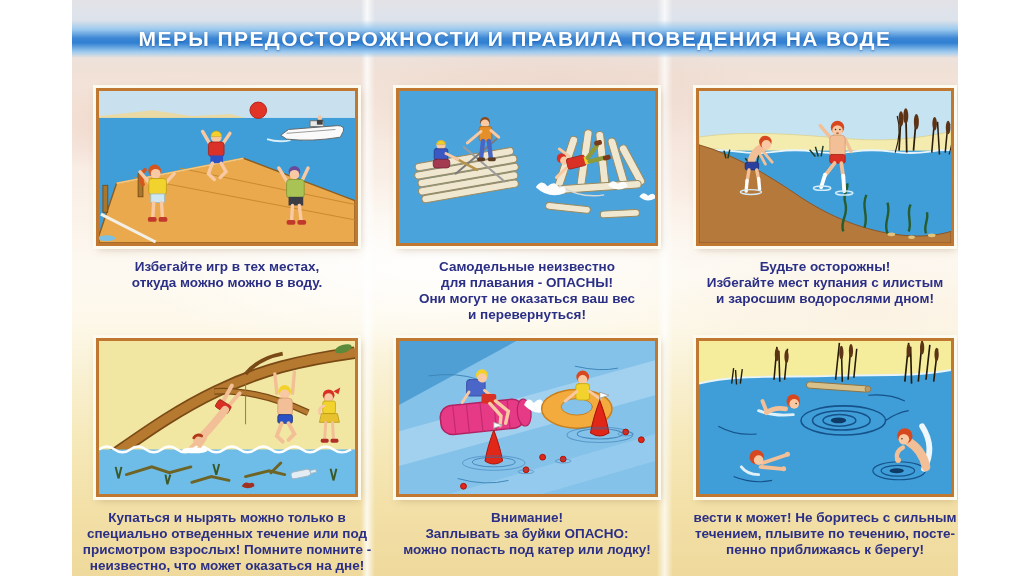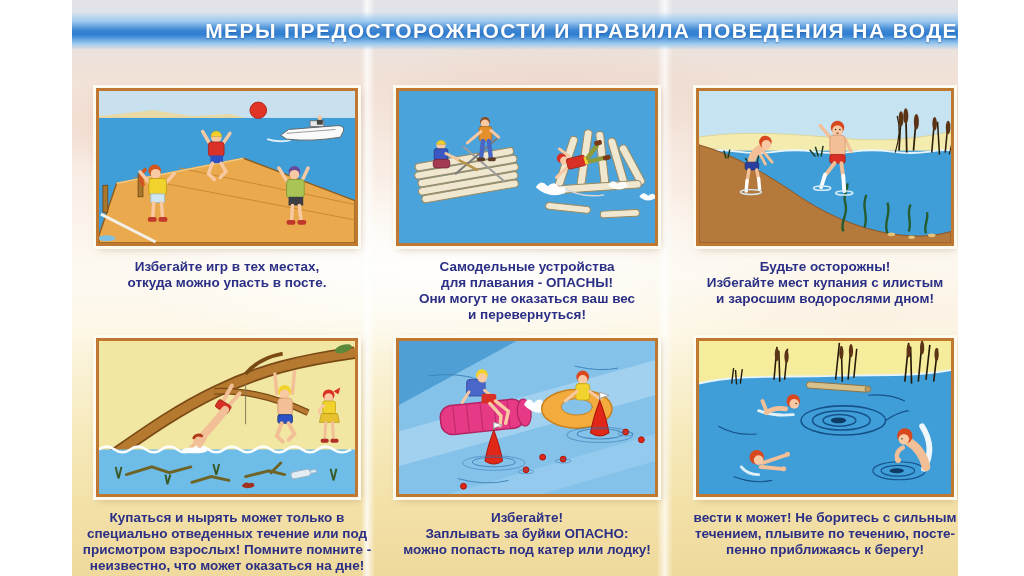--- a/index.html
+++ b/index.html
@@ -9,22 +9,22 @@
     background:
       linear-gradient(90deg, rgba(255,255,255,0) 0%, rgba(255,255,255,0) 32.6%, rgba(255,255,255,.8) 33.3%, rgba(255,255,255,0) 34.2%,
                       rgba(255,255,255,0) 66%, rgba(255,255,255,.75) 66.9%, rgba(255,255,255,0) 67.8%, rgba(255,255,255,0) 100%),
       radial-gradient(ellipse 260px 70px at 12% 22%, rgba(236,199,186,.65), rgba(236,199,186,0) 70%),
       radial-gradient(ellipse 320px 90px at 55% 18%, rgba(233,203,192,.55), rgba(233,203,192,0) 70%),
       radial-gradient(ellipse 300px 80px at 88% 30%, rgba(240,205,190,.6), rgba(240,205,190,0) 72%),
       radial-gradient(ellipse 420px 120px at 40% 46%, rgba(255,255,255,.9), rgba(255,255,255,0) 75%),
       radial-gradient(ellipse 300px 90px at 90% 55%, rgba(250,240,225,.8), rgba(250,240,225,0) 75%),
       linear-gradient(180deg,#e3e2e6 0%,#dde3ec 3%,#e9e2df 7%,#f1e1d6 13%,#f5e6dc 20%,#f8ece3 28%,
                       #fbf3ea 38%,#fdf9f1 47%,#fdf8e9 56%,#f9f0d1 66%,#f6e9ba 76%,#f3e1a9 87%,#efd99c 100%);}
-  .title-band{position:absolute;left:0;top:12px;width:100%;height:38px;
-      display:flex;align-items:center;justify-content:flex-end;
+  .title-band{position:absolute;left:0;top:20px;width:100%;height:38px;
+      display:flex;align-items:center;justify-content:center;
       background:linear-gradient(180deg, rgba(222,236,248,0) 0%, rgba(150,200,240,.9) 24%,
                  #3c86d4 48%, #2f7fd2 60%, rgba(150,200,240,.9) 84%, rgba(230,242,250,0) 100%);}
   .title-band span{color:#ffffff;font-weight:bold;font-size:21px;letter-spacing:1.4px;
       text-shadow:0 1px 2px rgba(25,75,145,.55);white-space:nowrap;}
   .grid{position:absolute;left:0;top:88px;width:886px;box-sizing:border-box;padding-left:24px;
       display:grid;grid-template-columns:262px 262px 258px;grid-template-rows:158px 92px 159px 79px;
       column-gap:38px;}
   .frame{box-sizing:border-box;height:100%;border:3px solid #c0772f;background:#3f9ed8;overflow:hidden;
       box-shadow:0 0 0 3px #fdfaf0, 2px 3px 8px rgba(140,100,60,.35);}
   .frame svg{display:block;width:100%;height:100%;}
@@ -227,24 +227,24 @@
           <path d="M13,45 L3,58 M20,45 L22,60" stroke="#f2bf96" stroke-width="4" fill="none"></path>
           <path d="M3,57 L-1,70 M22,58 L23,74" stroke="#ffffff" stroke-width="4" fill="none"></path>
           <ellipse cx="0" cy="71" rx="9" ry="2.2" fill="none" stroke="#d6ecf7" stroke-width="1.5"></ellipse>
           <ellipse cx="23" cy="76" rx="9" ry="2.2" fill="none" stroke="#d6ecf7" stroke-width="1.5"></ellipse>
         </g>
       </svg>
     </div>
 
     <figcaption class="cap">
       <div>Избегайте игр в тех местах,</div>
-      <div>откуда можно упасть в посте.</div>
-    </figcaption>
-    <figcaption class="cap">
-      <div>Самодельные устройства</div>
+      <div>откуда можно можно в воду.</div>
+    </figcaption>
+    <figcaption class="cap">
+      <div>Самодельные неизвестно</div>
       <div>для плавания - ОПАСНЫ!</div>
       <div>Они могут не оказаться ваш вес</div>
       <div>и перевернуться!</div>
     </figcaption>
     <figcaption class="cap">
       <div>Будьте осторожны!</div>
       <div>Избегайте мест купания с илистым</div>
       <div>и заросшим водорослями дном!</div>
     </figcaption>
 
@@ -457,27 +457,27 @@
           <circle cx="8" cy="2" r="8" fill="#d8481f"></circle>
           <circle cx="7" cy="5.5" r="5.5" fill="#f8c9a2"></circle>
           <circle cx="5" cy="5" r="0.8" fill="#3a2a1a"></circle>
           <path d="M6,14 q-8,4 -6,12" stroke="#f2bf96" stroke-width="4.5" fill="none"></path>
           <circle cx="1" cy="27" r="3" fill="#f2bf96"></circle>
         </g>
       </svg>
     </div>
 
     <figcaption class="cap">
-      <div>Купаться и нырять может только в</div>
+      <div>Купаться и нырять можно только в</div>
       <div>специально отведенных течение или под</div>
       <div>присмотром взрослых! Помните помните -</div>
       <div>неизвестно, что может оказаться на дне!</div>
     </figcaption>
     <figcaption class="cap">
-      <div>Избегайте!</div>
+      <div>Внимание!</div>
       <div>Заплывать за буйки ОПАСНО:</div>
       <div>можно попасть под катер или лодку!</div>
     </figcaption>
     <figcaption class="cap">
       <div>вести к может! Не боритесь с сильным</div>
       <div>течением, плывите по течению, посте-</div>
       <div>пенно приближаясь к берегу!</div>
     </figcaption>
 
   </div>

